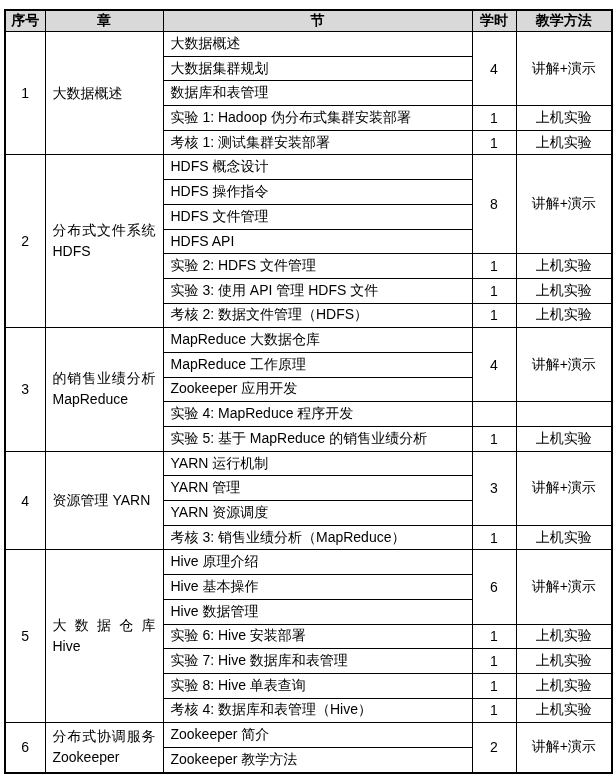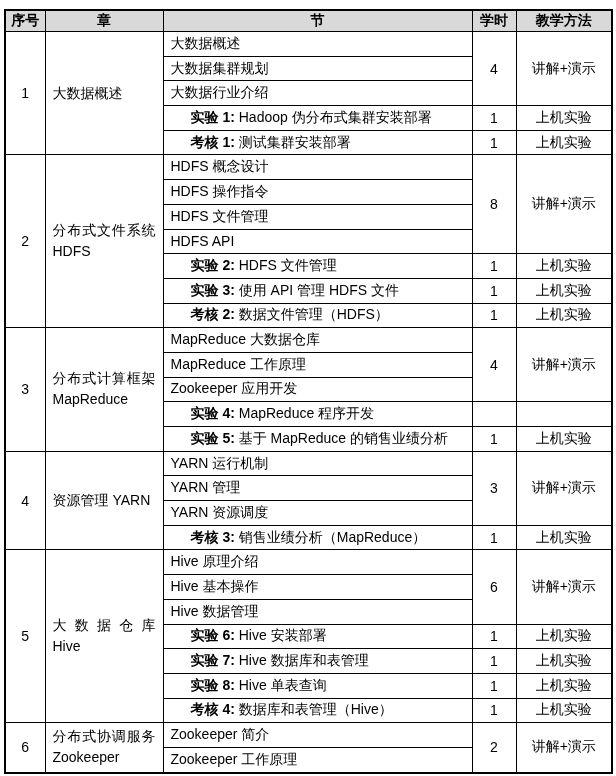--- a/index.html
+++ b/index.html
@@ -42,21 +42,21 @@
   td.no-cell{ text-align:center; }
   td.chapter-cell{ text-align:left; padding:0 7px; }
   .chapter-line{
     line-height:21px;
     text-align:justify;
   }
   .chapter-line:not(:last-child){
     text-align-last:justify;
   }
   td.section-cell{ text-align:left; padding:0 7px; white-space:nowrap; }
-  .section-label{ font-weight:bold;margin-left:20px; }
+  .section-label{ font-weight:normal; }
   td.hours-cell, td.method-cell{ text-align:center; padding:0 2px; }
 </style>
 </head>
 <body>
 
 <div class="page">
   <table class="schedule">
     <colgroup>
       <col style="width:40px">
       <col style="width:118px">
@@ -80,21 +80,21 @@
             <div class="chapter-line">大数据概述</div>
           </td>
           <td class="section-cell"><span>大数据概述</span></td>
           <td class="hours-cell" rowspan="3">4</td>
           <td class="method-cell" rowspan="3">讲解+演示</td>
         </tr>
         <tr>
           <td class="section-cell"><span>大数据集群规划</span></td>
         </tr>
         <tr>
-          <td class="section-cell"><span>大数据行业介绍</span></td>
+          <td class="section-cell"><span>数据库和表管理</span></td>
         </tr>
         <tr>
           <td class="section-cell"><span class="section-label">实验 1:</span> <span>Hadoop 伪分布式集群安装部署</span></td>
           <td class="hours-cell" rowspan="1">1</td>
           <td class="method-cell" rowspan="1">上机实验</td>
         </tr>
         <tr>
           <td class="section-cell"><span class="section-label">考核 1:</span> <span>测试集群安装部署</span></td>
           <td class="hours-cell" rowspan="1">1</td>
           <td class="method-cell" rowspan="1">上机实验</td>
@@ -129,21 +129,21 @@
           <td class="method-cell" rowspan="1">上机实验</td>
         </tr>
         <tr>
           <td class="section-cell"><span class="section-label">考核 2:</span> <span>数据文件管理（HDFS）</span></td>
           <td class="hours-cell" rowspan="1">1</td>
           <td class="method-cell" rowspan="1">上机实验</td>
         </tr>
         <tr>
           <td class="no-cell" rowspan="5">3</td>
           <td class="chapter-cell" rowspan="5">
-            <div class="chapter-line">分布式计算框架</div>
+            <div class="chapter-line">的销售业绩分析</div>
             <div class="chapter-line">MapReduce</div>
           </td>
           <td class="section-cell"><span>MapReduce 大数据仓库</span></td>
           <td class="hours-cell" rowspan="3">4</td>
           <td class="method-cell" rowspan="3">讲解+演示</td>
         </tr>
         <tr>
           <td class="section-cell"><span>MapReduce 工作原理</span></td>
         </tr>
         <tr>
@@ -219,17 +219,17 @@
           <td class="no-cell" rowspan="2">6</td>
           <td class="chapter-cell" rowspan="2">
             <div class="chapter-line">分布式协调服务</div>
             <div class="chapter-line">Zookeeper</div>
           </td>
           <td class="section-cell"><span>Zookeeper 简介</span></td>
           <td class="hours-cell" rowspan="2">2</td>
           <td class="method-cell" rowspan="2">讲解+演示</td>
         </tr>
         <tr>
-          <td class="section-cell"><span>Zookeeper 工作原理</span></td>
+          <td class="section-cell"><span>Zookeeper 教学方法</span></td>
         </tr>
       </tbody>
   </table>
 </div>
 
 </body></html>

